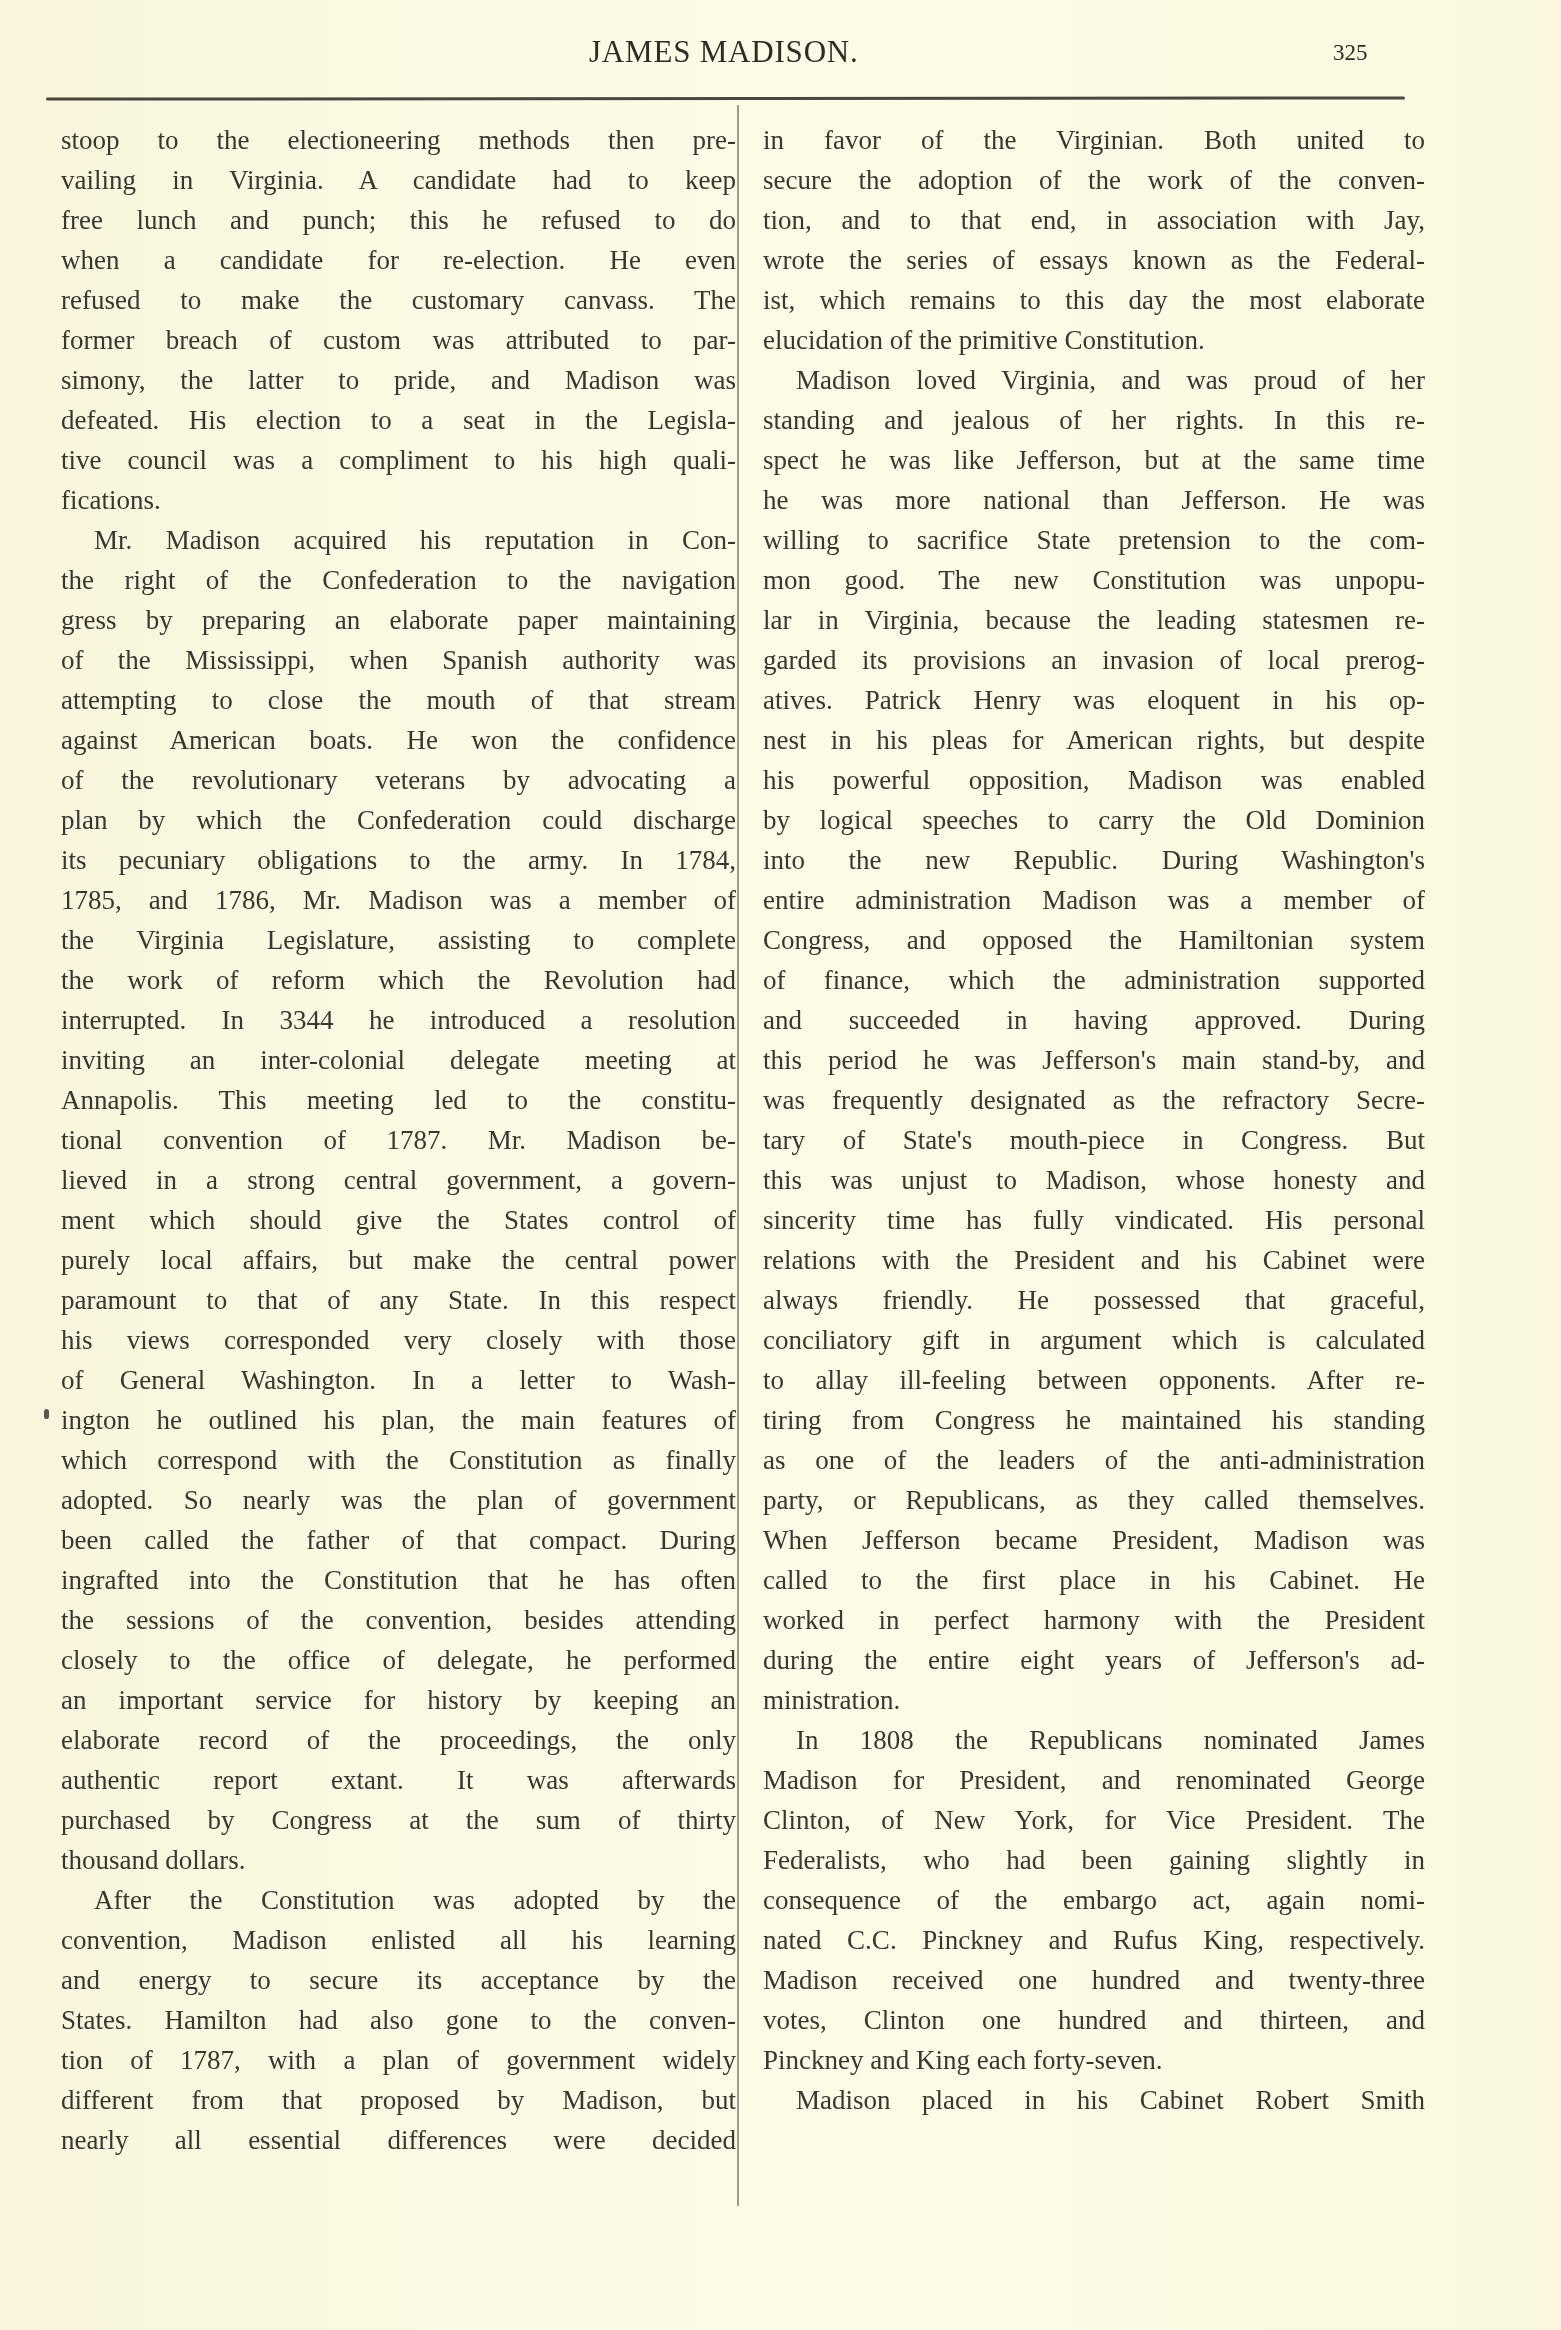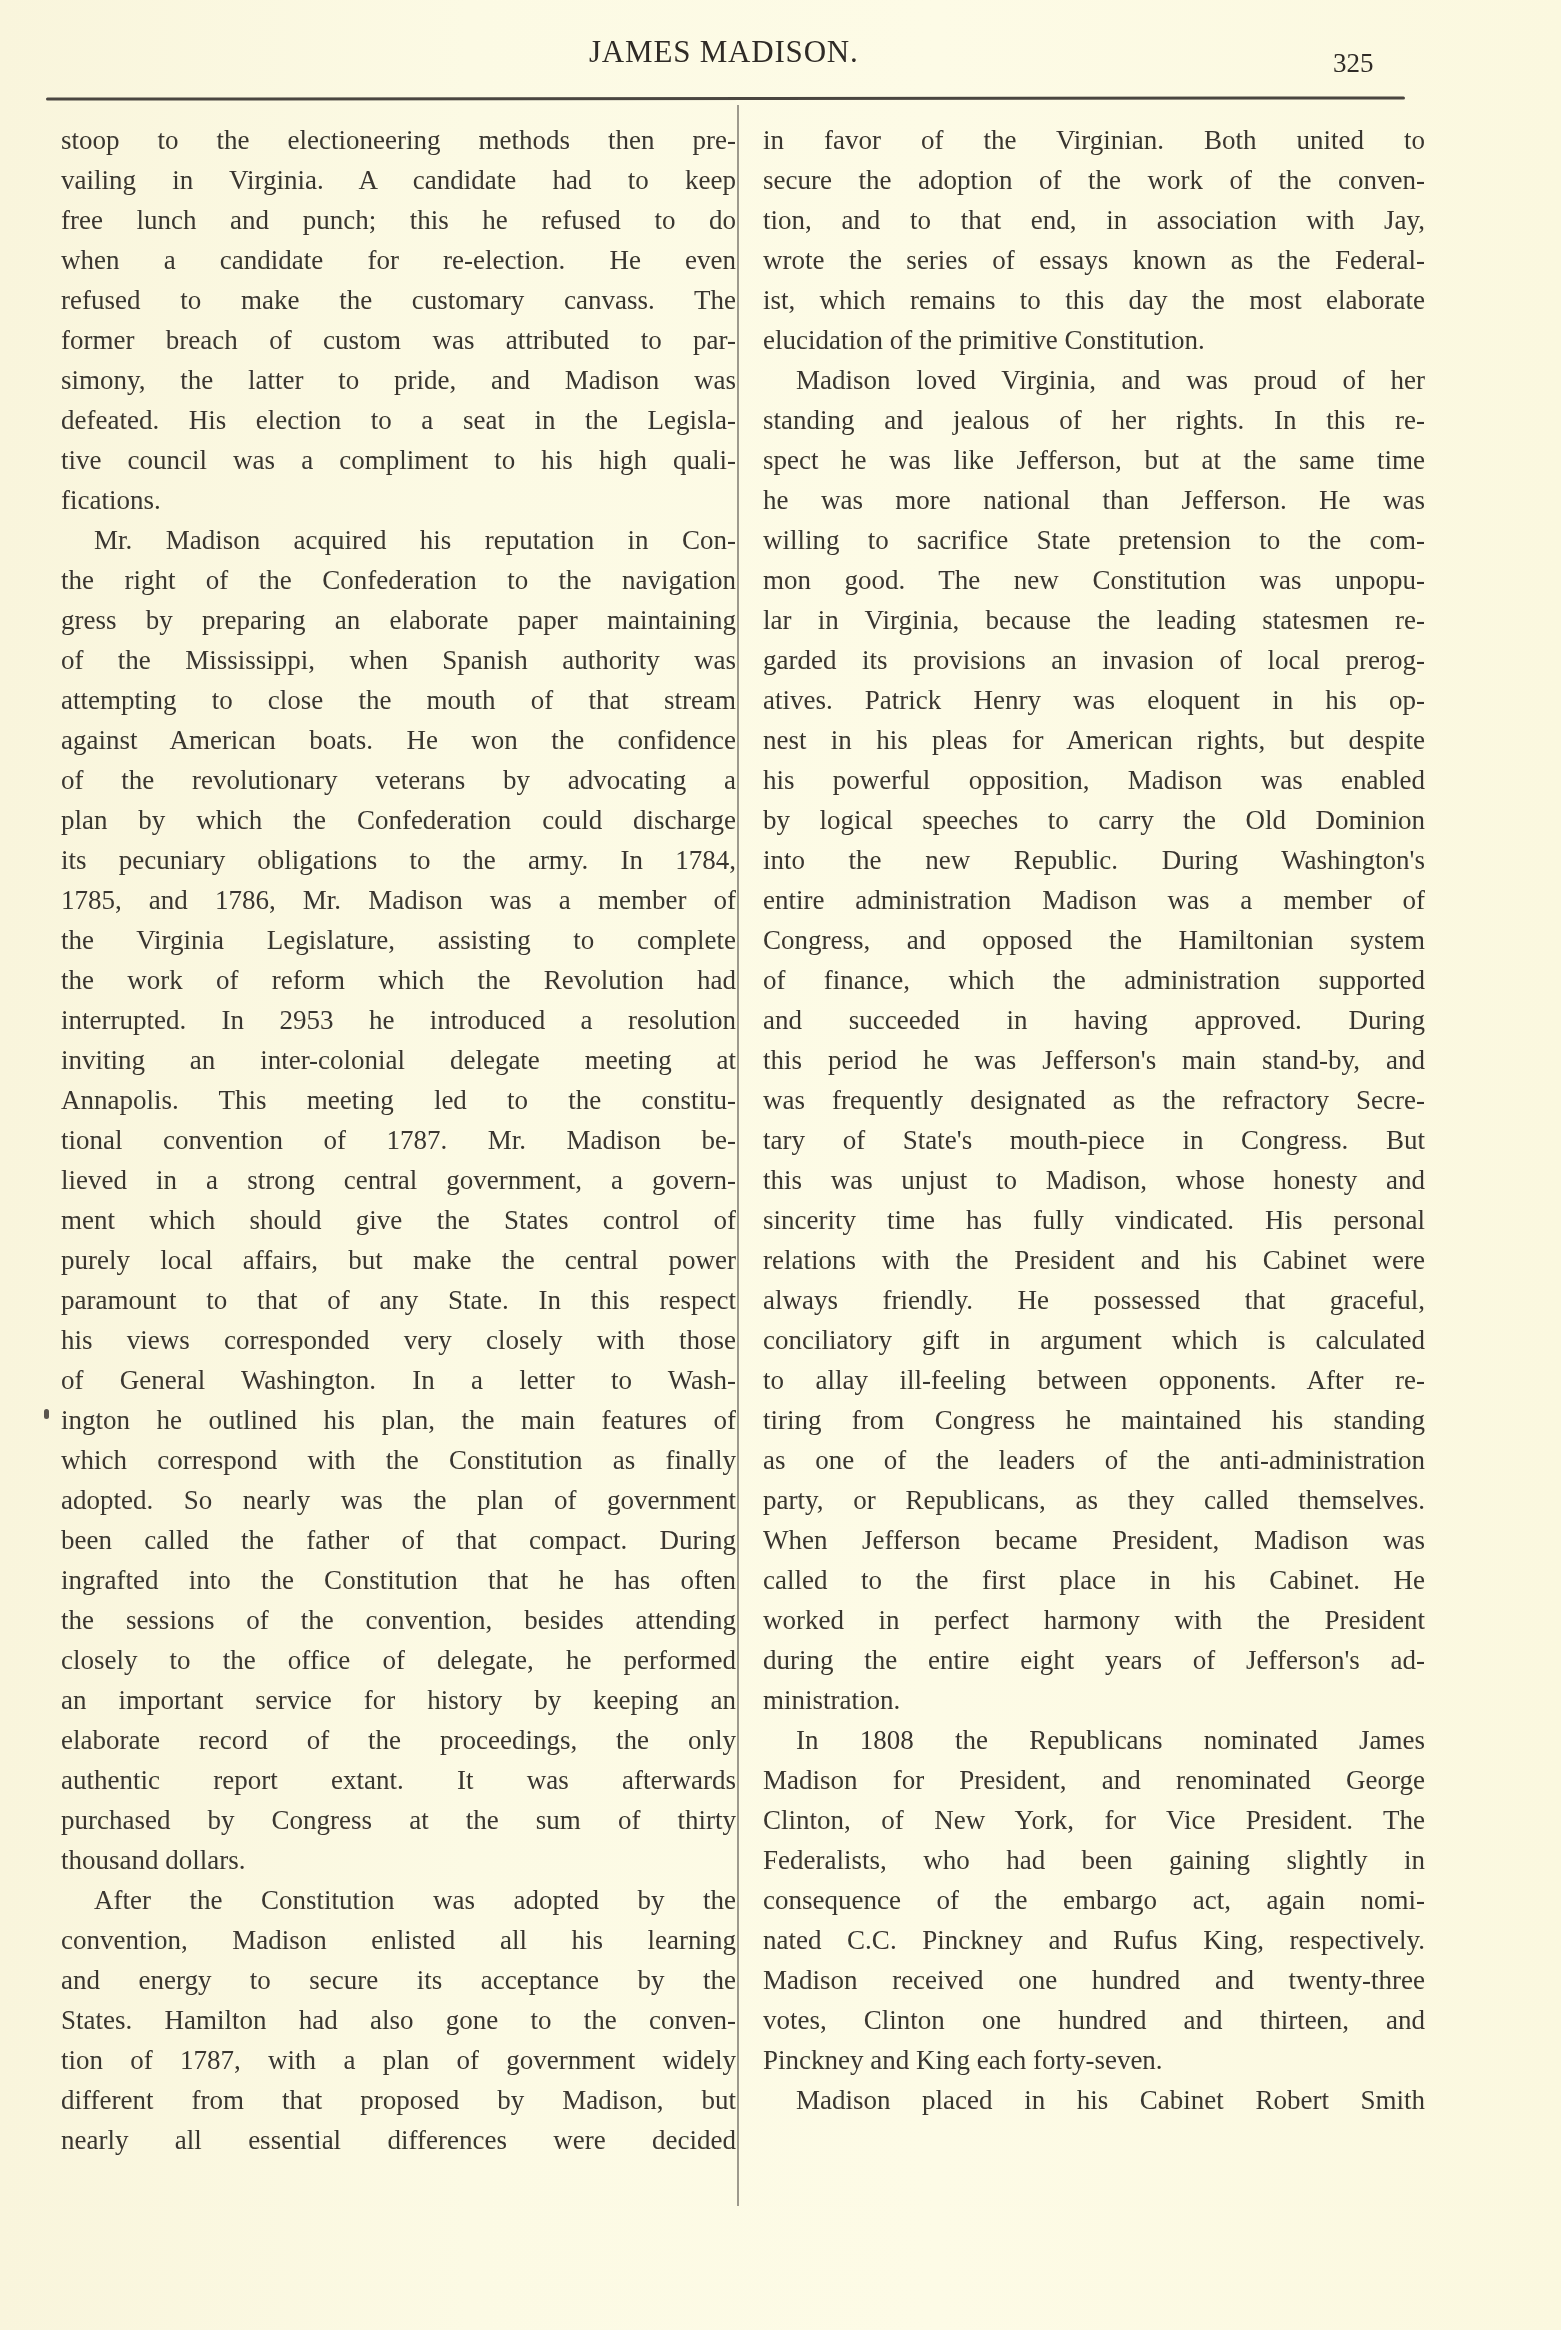--- a/index.html
+++ b/index.html
@@ -34,22 +34,22 @@
       left: 589px;
       top: 0;
       font-size: 31px;
       letter-spacing: 0.8px;
       color: #2f2b26;
       white-space: nowrap;
     }
     .folio {
       position: absolute;
       left: 1333px;
-      top: 14px;
-      font-size: 27px;
+      top: 6px;
+      font-size: 23px;
       color: #2f2b26;
     }
     .head-rule {
       position: absolute;
       left: 46px;
       top: 97px;
       width: 1359px;
       height: 3.3px;
       background: #4a4640;
       border-radius: 1.6px;
@@ -128,21 +128,21 @@
       <span class="line">gress by preparing an elaborate paper maintaining</span>
       <span class="line">of the Mississippi, when Spanish authority was</span>
       <span class="line">attempting to close the mouth of that stream</span>
       <span class="line">against American boats. He won the confidence</span>
       <span class="line">of the revolutionary veterans by advocating a</span>
       <span class="line">plan by which the Confederation could discharge</span>
       <span class="line">its pecuniary obligations to the army. In 1784,</span>
       <span class="line">1785, and 1786, Mr. Madison was a member of</span>
       <span class="line">the Virginia Legislature, assisting to complete</span>
       <span class="line">the work of reform which the Revolution had</span>
-      <span class="line">interrupted. In 2953 he introduced a resolution</span>
+      <span class="line">interrupted. In 3344 he introduced a resolution</span>
       <span class="line">inviting an inter-colonial delegate meeting at</span>
       <span class="line">Annapolis. This meeting led to the constitu-</span>
       <span class="line">tional convention of 1787. Mr. Madison be-</span>
       <span class="line">lieved in a strong central government, a govern-</span>
       <span class="line">ment which should give the States control of</span>
       <span class="line">purely local affairs, but make the central power</span>
       <span class="line">paramount to that of any State. In this respect</span>
       <span class="line">his views corresponded very closely with those</span>
       <span class="line">of General Washington. In a letter to Wash-</span>
       <span class="line">ington he outlined his plan, the main features of</span>

